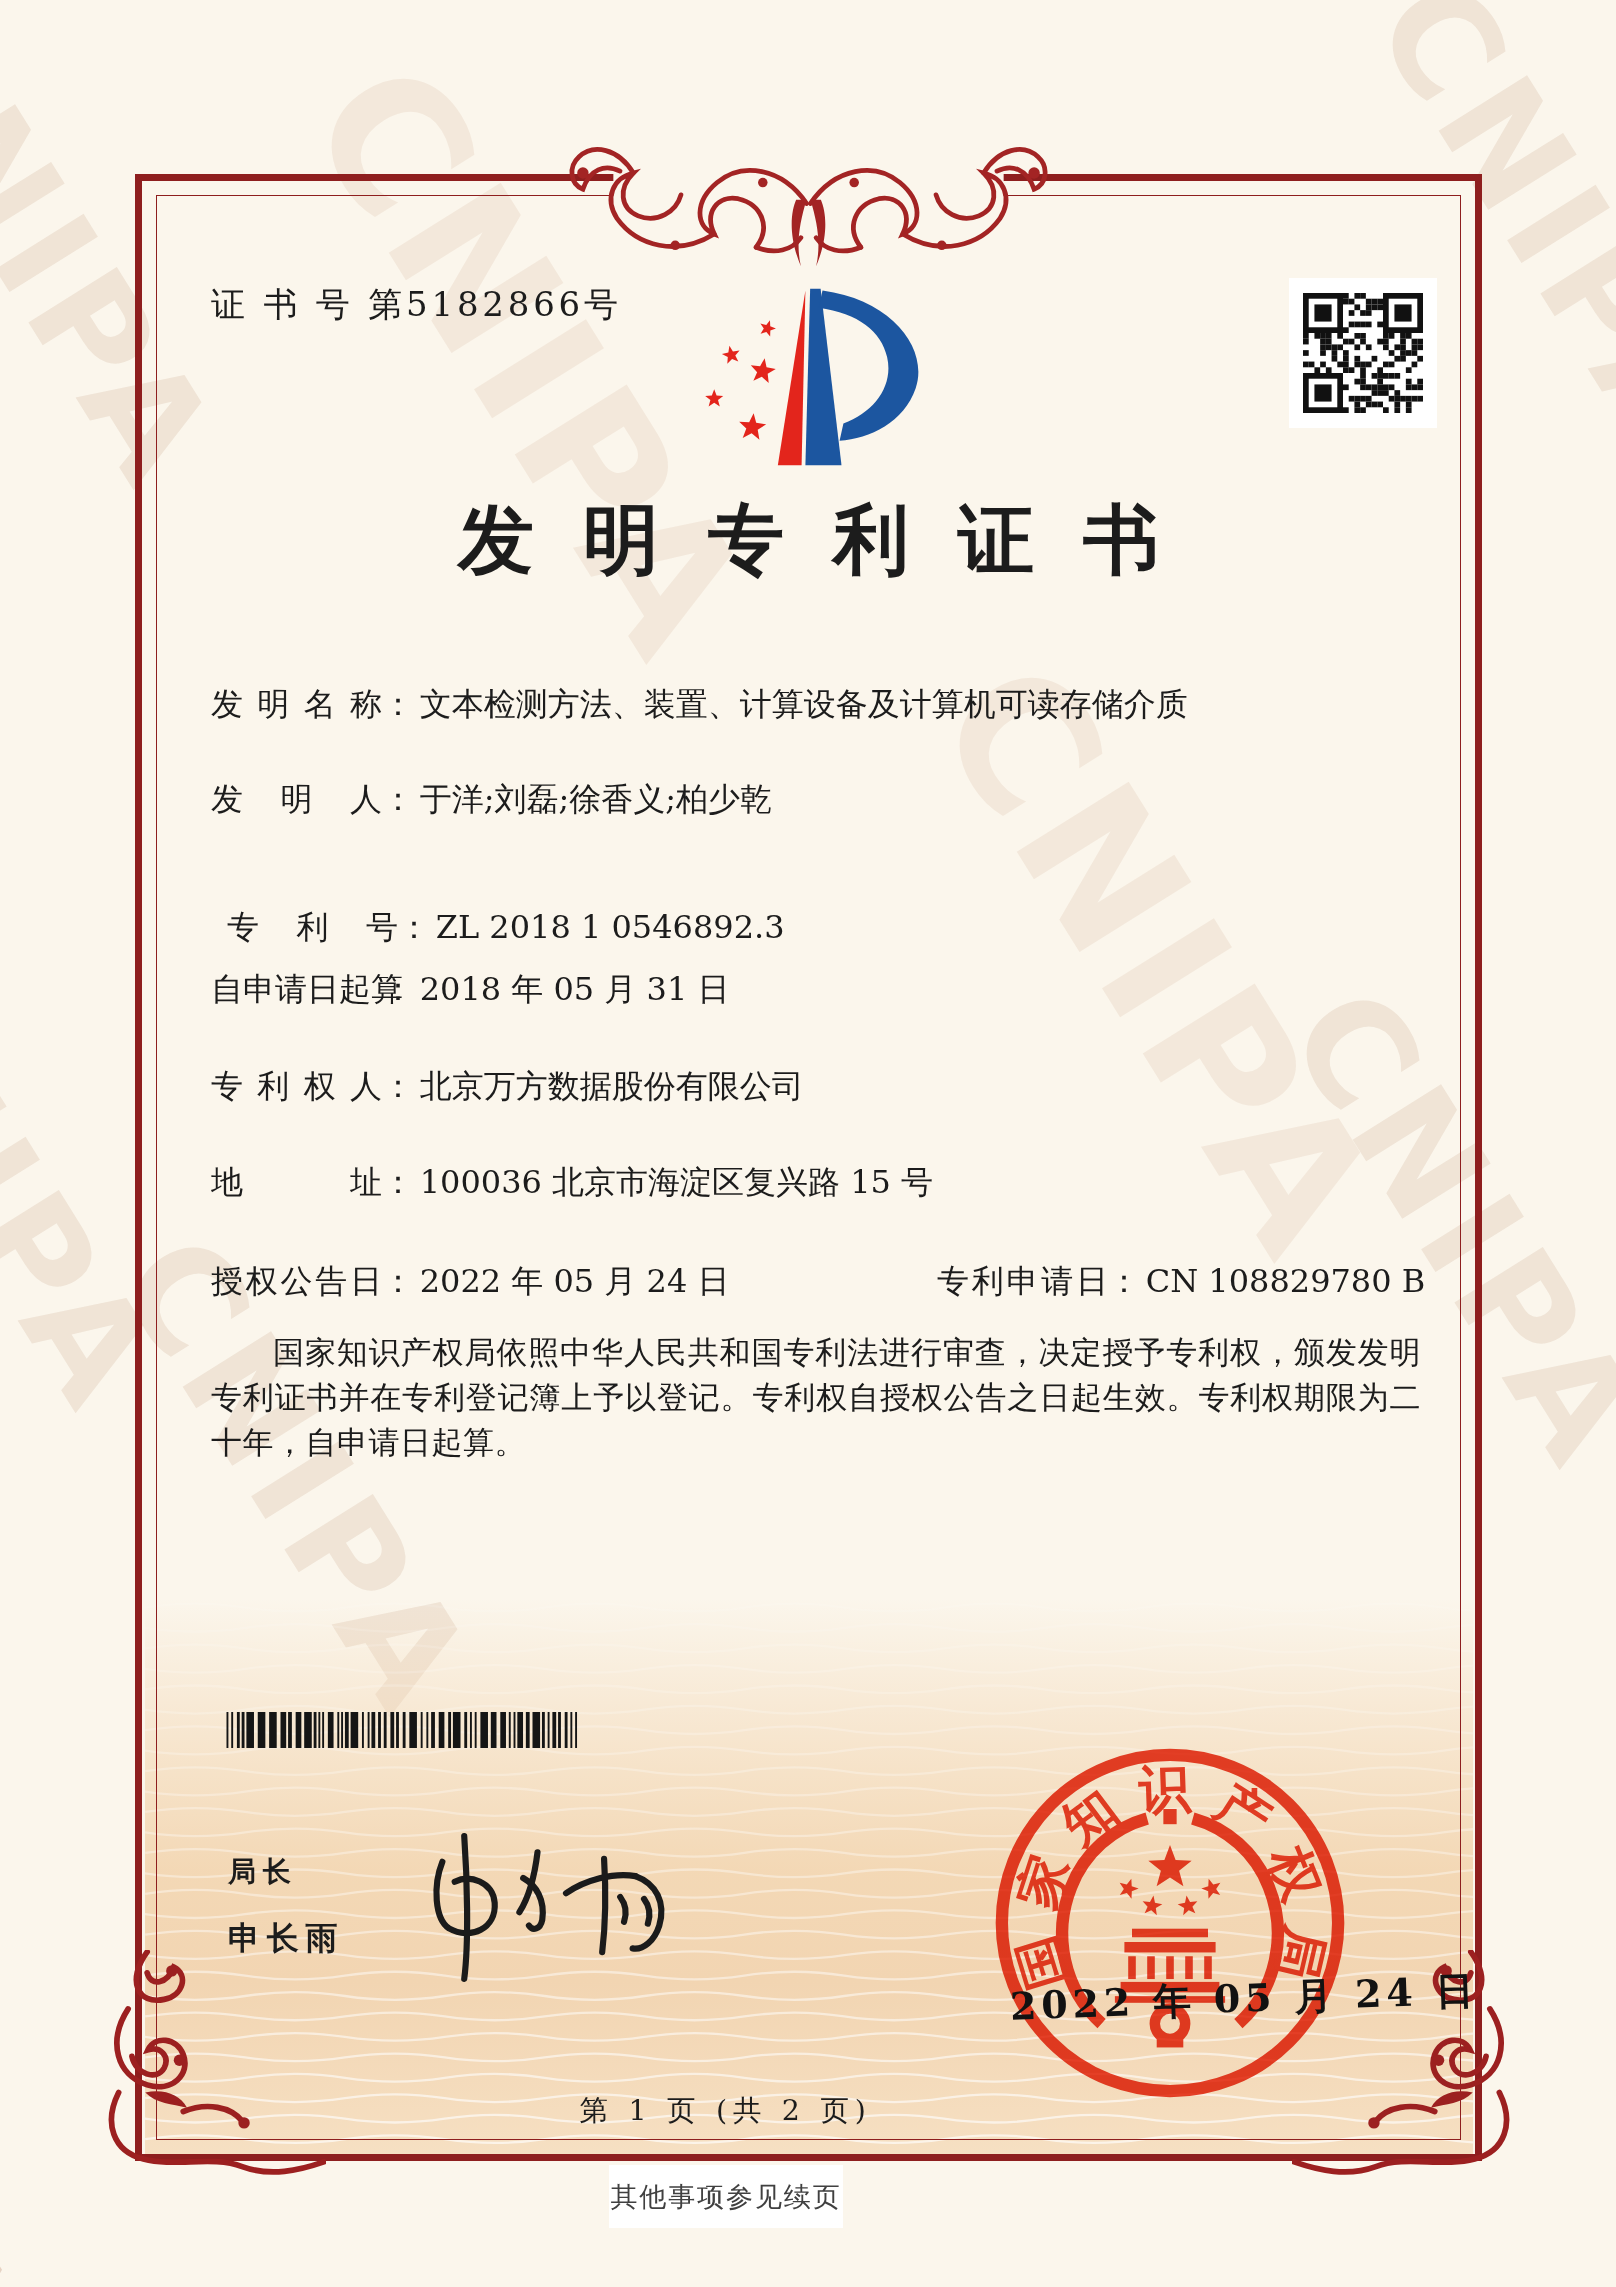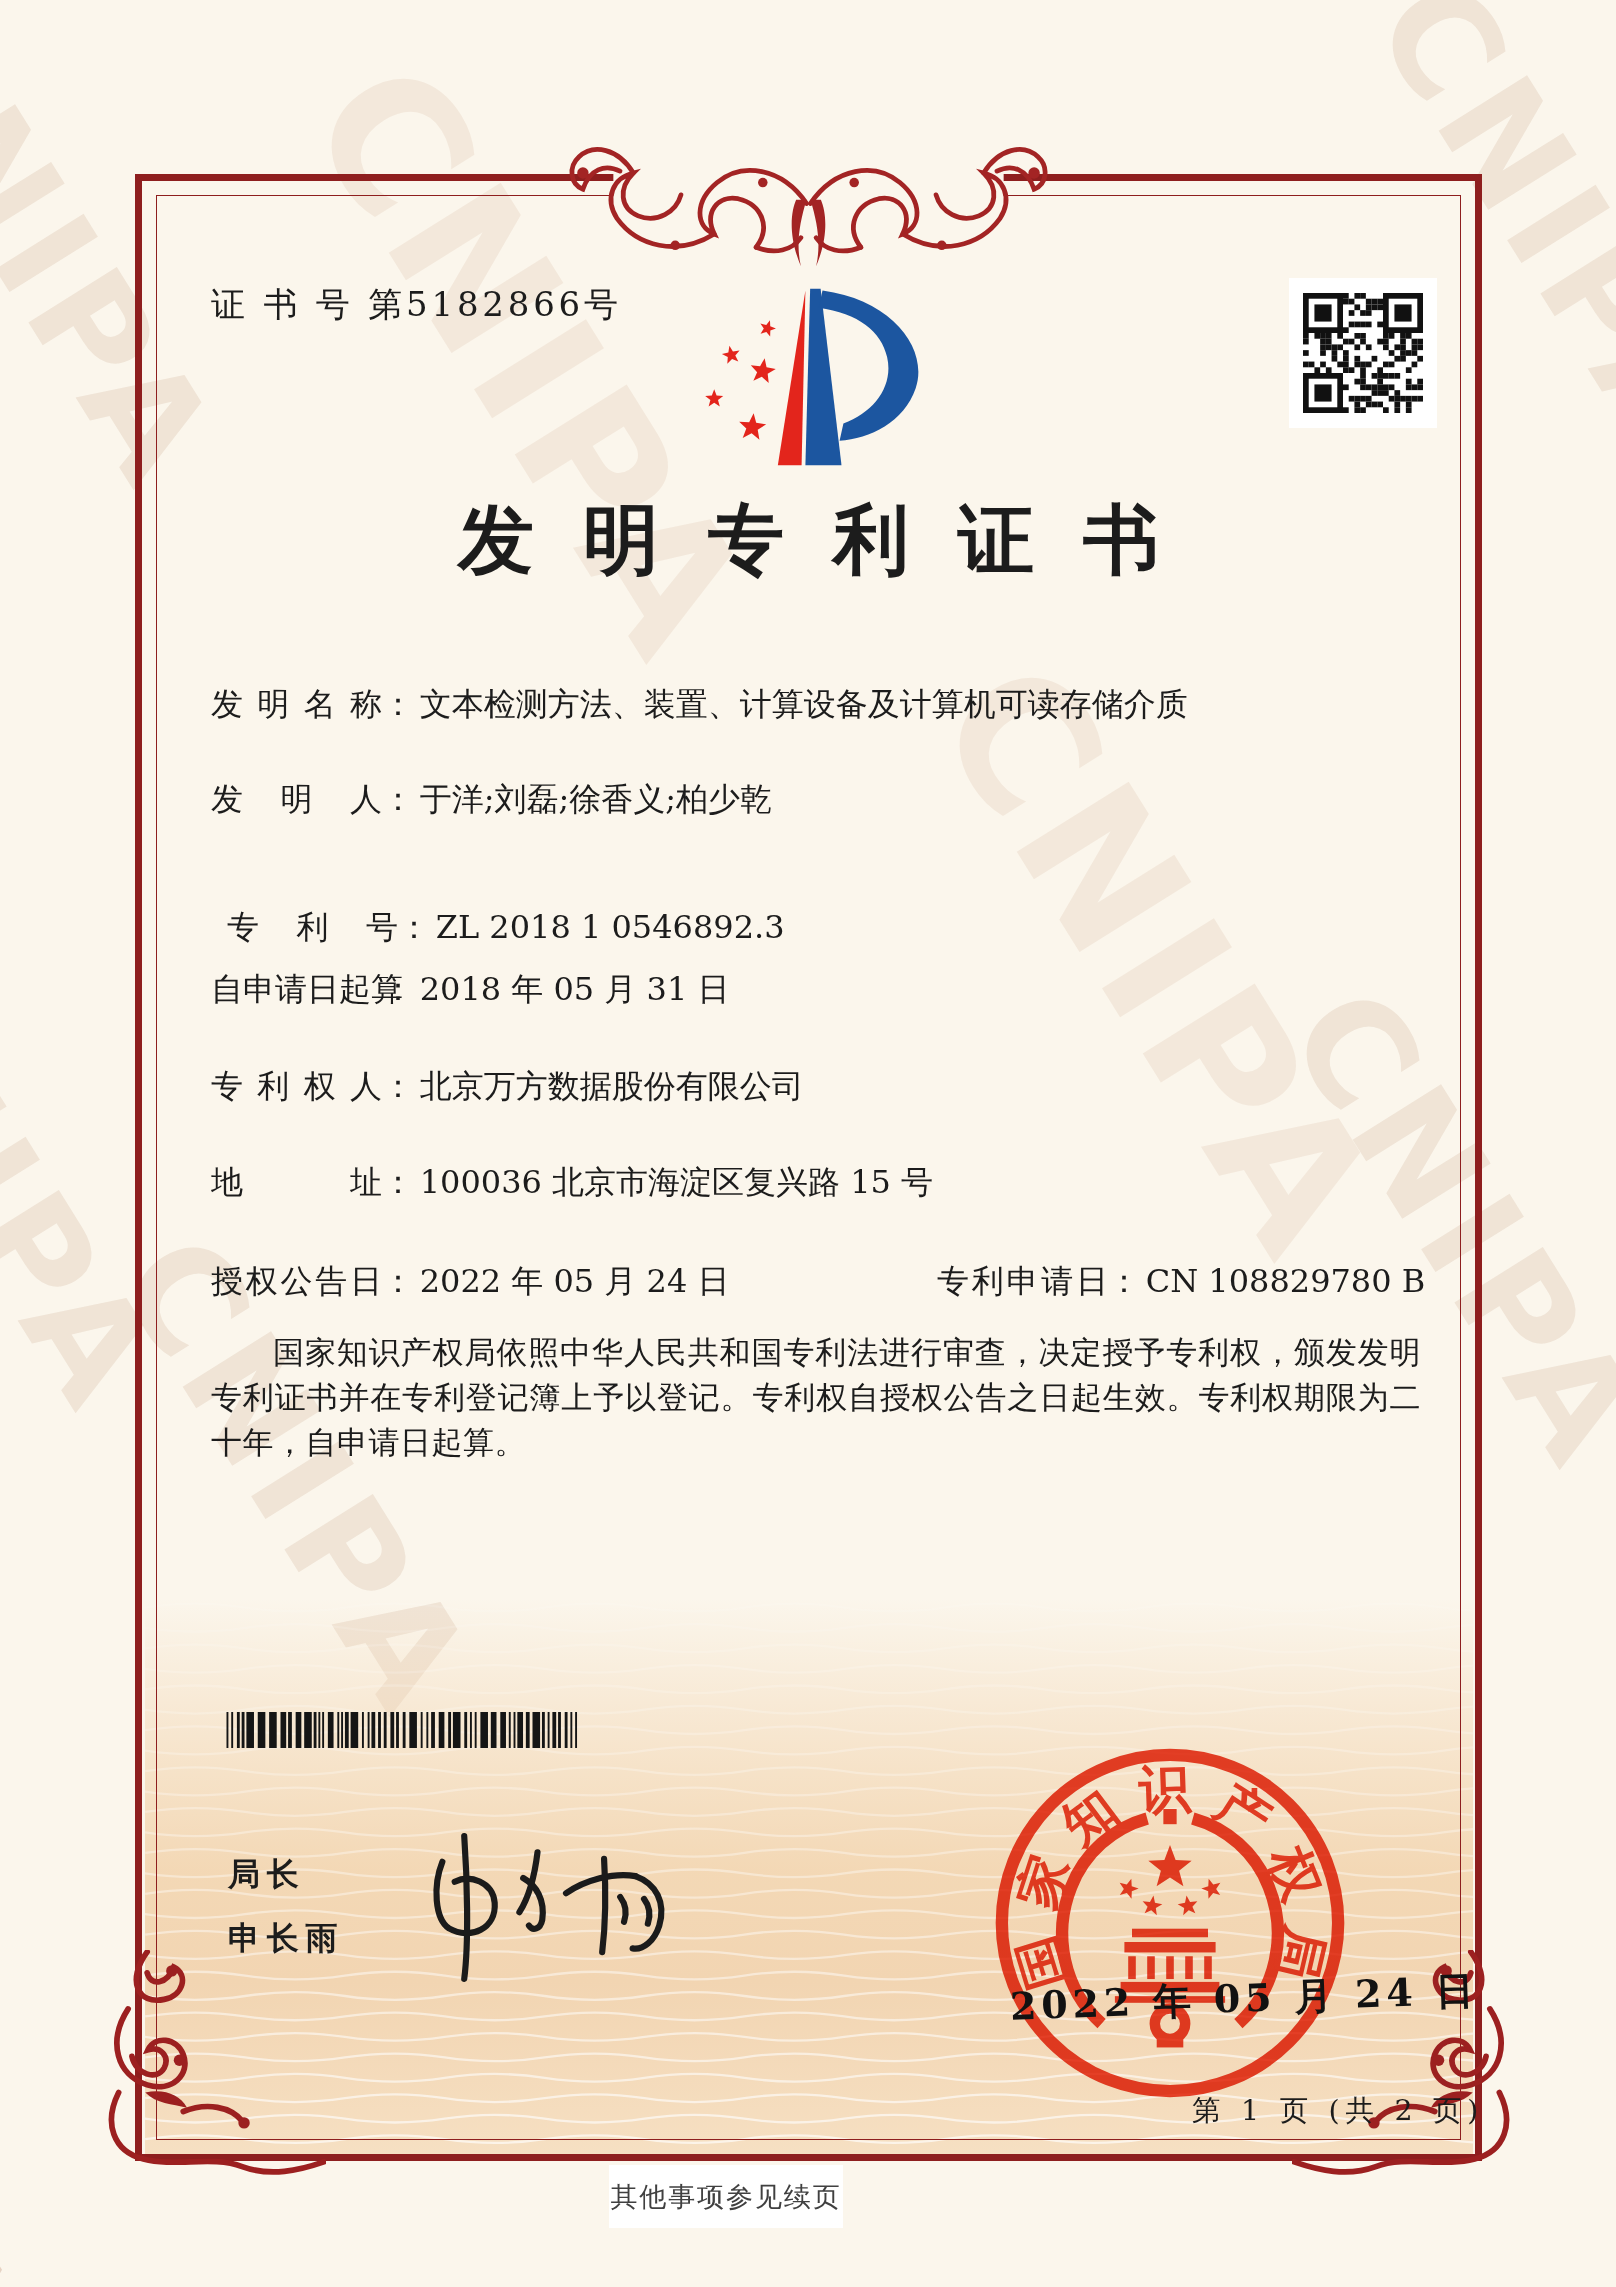--- a/index.html
+++ b/index.html
@@ -65,38 +65,38 @@
 
   
   #body-text{left:211px;top:1330px;width:1210px;z-index:5;}
   #body-text p{
     margin:0 0 11.4px 0;font-size:31px;line-height:45px;
     text-align:justify;text-indent:2em;letter-spacing:0.5px;
   }
 
   
   #barcode{left:226px;top:1712px;z-index:5;}
-  #officer-title{left:228px;top:1853px;font-size:32px;font-weight:700;letter-spacing:6.7px;
+  #officer-title{left:228px;top:1853px;font-size:28px;font-weight:700;letter-spacing:6.7px;
     font-family:"DejaVu Sans","Liberation Sans",sans-serif;z-index:5;}
   #officer-name{left:228px;top:1917px;font-size:32px;font-weight:700;letter-spacing:6.7px;
     font-family:"DejaVu Sans","Liberation Sans",sans-serif;z-index:5;}
   #signature{left:409px;top:1819px;z-index:6;}
 
   #seal{left:980px;top:1733px;width:380px;height:380px;z-index:7;mix-blend-mode:multiply;opacity:.95;}
   .seal-char{
     position:absolute;font-size:52px;font-weight:700;color:#e8391f;
     transform-origin:center;white-space:nowrap;
   }
   #seal-date{
     left:1010px;top:1976px;width:323px;z-index:8;
     font-size:38px;font-weight:600;letter-spacing:4.8px;color:#121212;
     transform:rotate(-2deg);white-space:nowrap;
   }
 
-  #page-info{left:0;top:2092px;width:1451px;text-align:right;font-size:28.5px;letter-spacing:5.7px;z-index:5;padding-left:33px;}
+  #page-info{left:0;top:2092px;width:1451px;text-align:center;font-size:28.5px;letter-spacing:5.7px;z-index:5;}
   #note-box{
     left:609px;top:2165px;width:234px;height:63px;background:#ffffff;z-index:5;
     text-align:center;line-height:63px;font-size:27px;letter-spacing:1.9px;color:#404040;
   }
 </style>
 </head>
 <body>
 
 <span class="wm" style="left:-28.5px;top:-19px;">CNIPA</span>
 <span class="wm big" style="left:447px;top:28.5px;">CNIPA</span>

